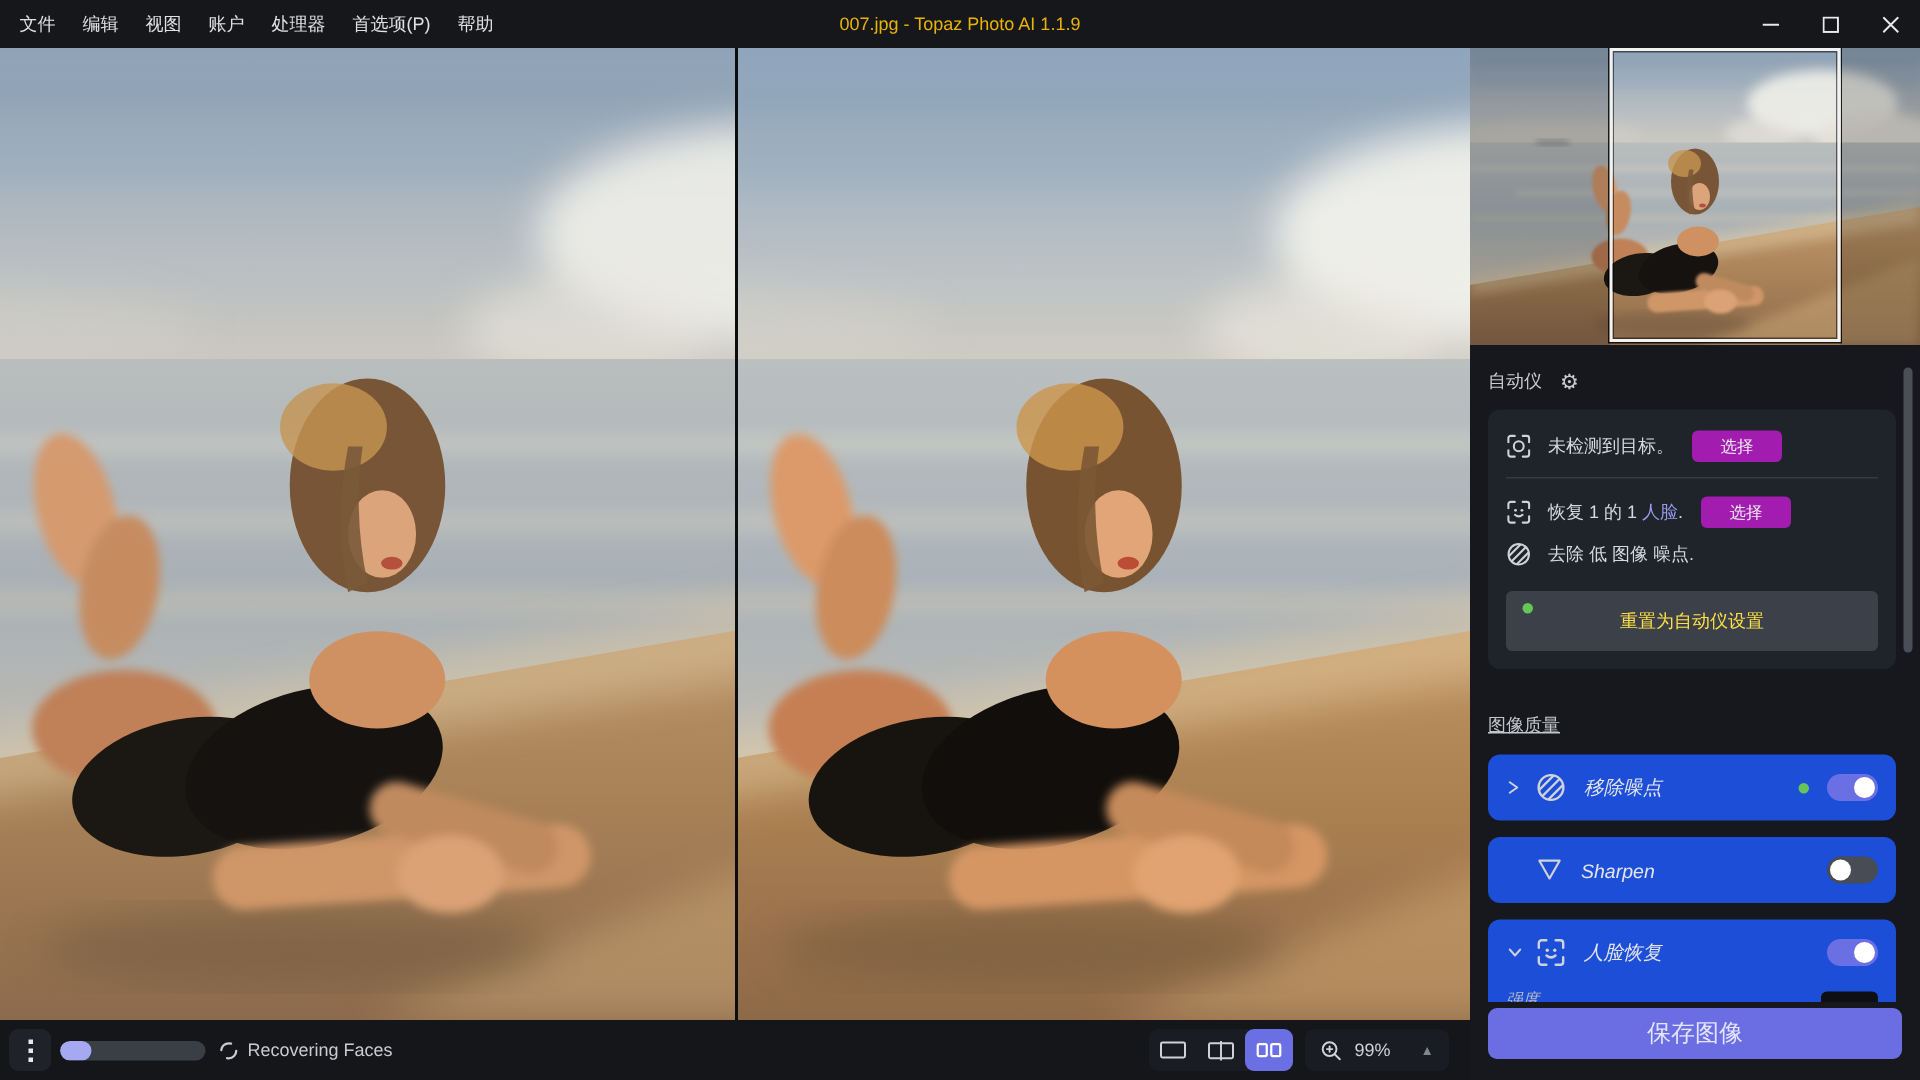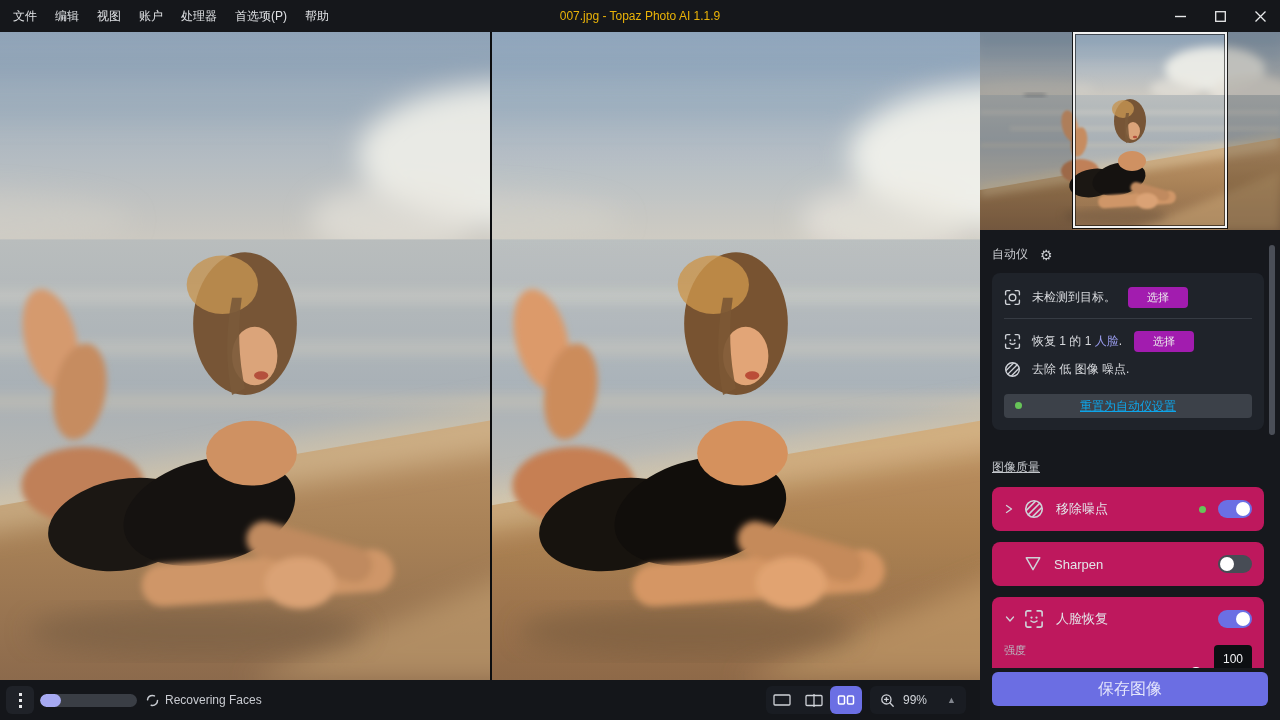--- a/index.html
+++ b/index.html
@@ -60,27 +60,27 @@
   .panel-scroll { position:absolute; top:198px; left:0; right:0; height:438px; overflow:hidden; padding:0 16px 17px 12px; }
   .section-head { display:flex; align-items:center; color:#c9cbd0; font-size:12px; }
   .ap-head { margin-top:16px; } .ap-head .gear { margin-left:12px; font-size:14px; color:#caccd1; cursor:pointer; }
   .ap-card { margin-top:10px; background:#1f232a; border-radius:8px; padding:10px 12px 12px; }
   .ap-row { display:flex; align-items:center; min-height:28px; color:#d7d9dd; font-size:12px; }
   .ap-row .ricon { flex:0 0 17px; margin-right:11px; display:flex; }
   .hl { color:#989bec; }
   .sel-btn { margin-left:12px; background:#a21caf; border:none; color:#eceded; font-size:11px; border-radius:4px;
     width:60px; height:21px; cursor:pointer; font-family:inherit; }
   .ap-div { height:1px; background:#363b43; margin:7px 0 8px; }
-  .reset-btn { position:relative; margin-top:11px; width:100%; height:24px; background:#3c4149; border:none; border-radius:4px;
-    color:#0ea5e9; font-size:12px; cursor:pointer; font-family:inherit;text-decoration:underline; }
+  .reset-btn { position:relative; margin-top:11px; width:100%; height:40px; background:#3c4149; border:none; border-radius:4px;
+    color:#fde047; font-size:12px; cursor:pointer; font-family:inherit; }
   .reset-btn .dot { position:absolute; left:11px; top:8px; }
   .dot { width:7px; height:7px; border-radius:50%; background:#67c458; display:inline-block; }
 
   .q-head { margin-top:29px; color:#c3c6cb;text-decoration:underline; }
-  .filter-card { margin-top:11px; background:#be185d; border-radius:8px; }
+  .filter-card { margin-top:11px; background:#1d4ed8; border-radius:8px;font-style:italic; }
   .filter-card:nth-of-type(2) { margin-top:4px; }
   .fc-head { display:flex; align-items:center; height:44px; padding:0 12px; }
   .fc-chevron { width:14px; display:flex; margin-right:6px; cursor:pointer; }
   .fc-icon { display:flex; margin-right:12px; }
   .fc-label { color:#e3e5e9; font-size:13px; flex:1; }
   .fc-head .dot { margin-right:12px; }
   .toggle { width:34px; height:18px; border-radius:9px; position:relative; cursor:pointer; flex:0 0 34px; }
   .toggle.on { background:#6b6fe4; } .toggle.off { background:#474c55; }
   .toggle .knob { width:14px; height:14px; border-radius:50%; background:#fff; position:absolute; top:2px; }
   .toggle.on .knob { right:2px; } .toggle.off .knob { left:2px; }

